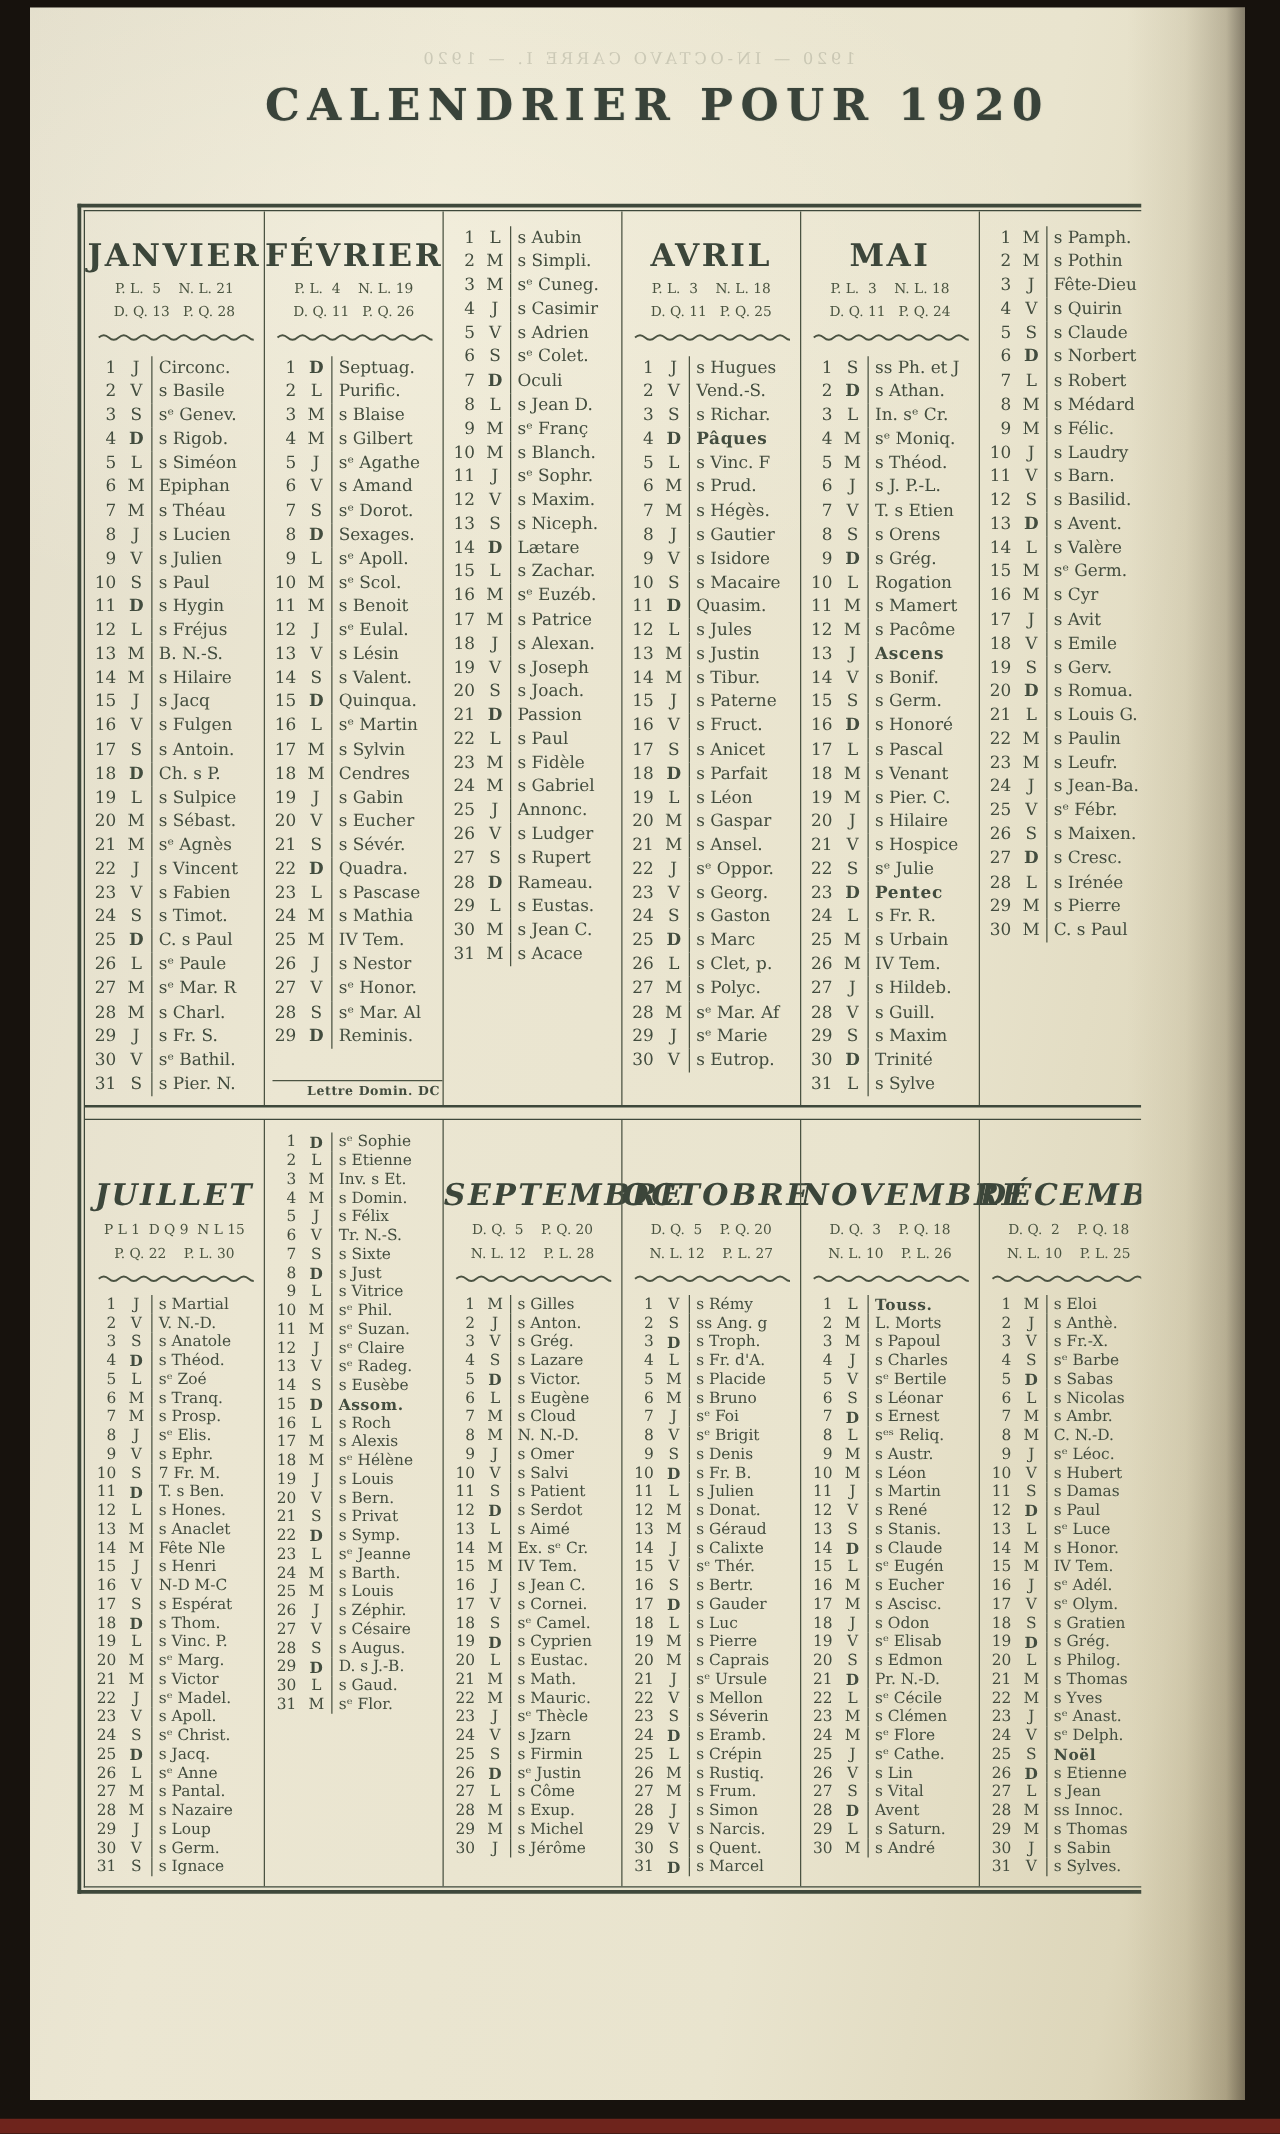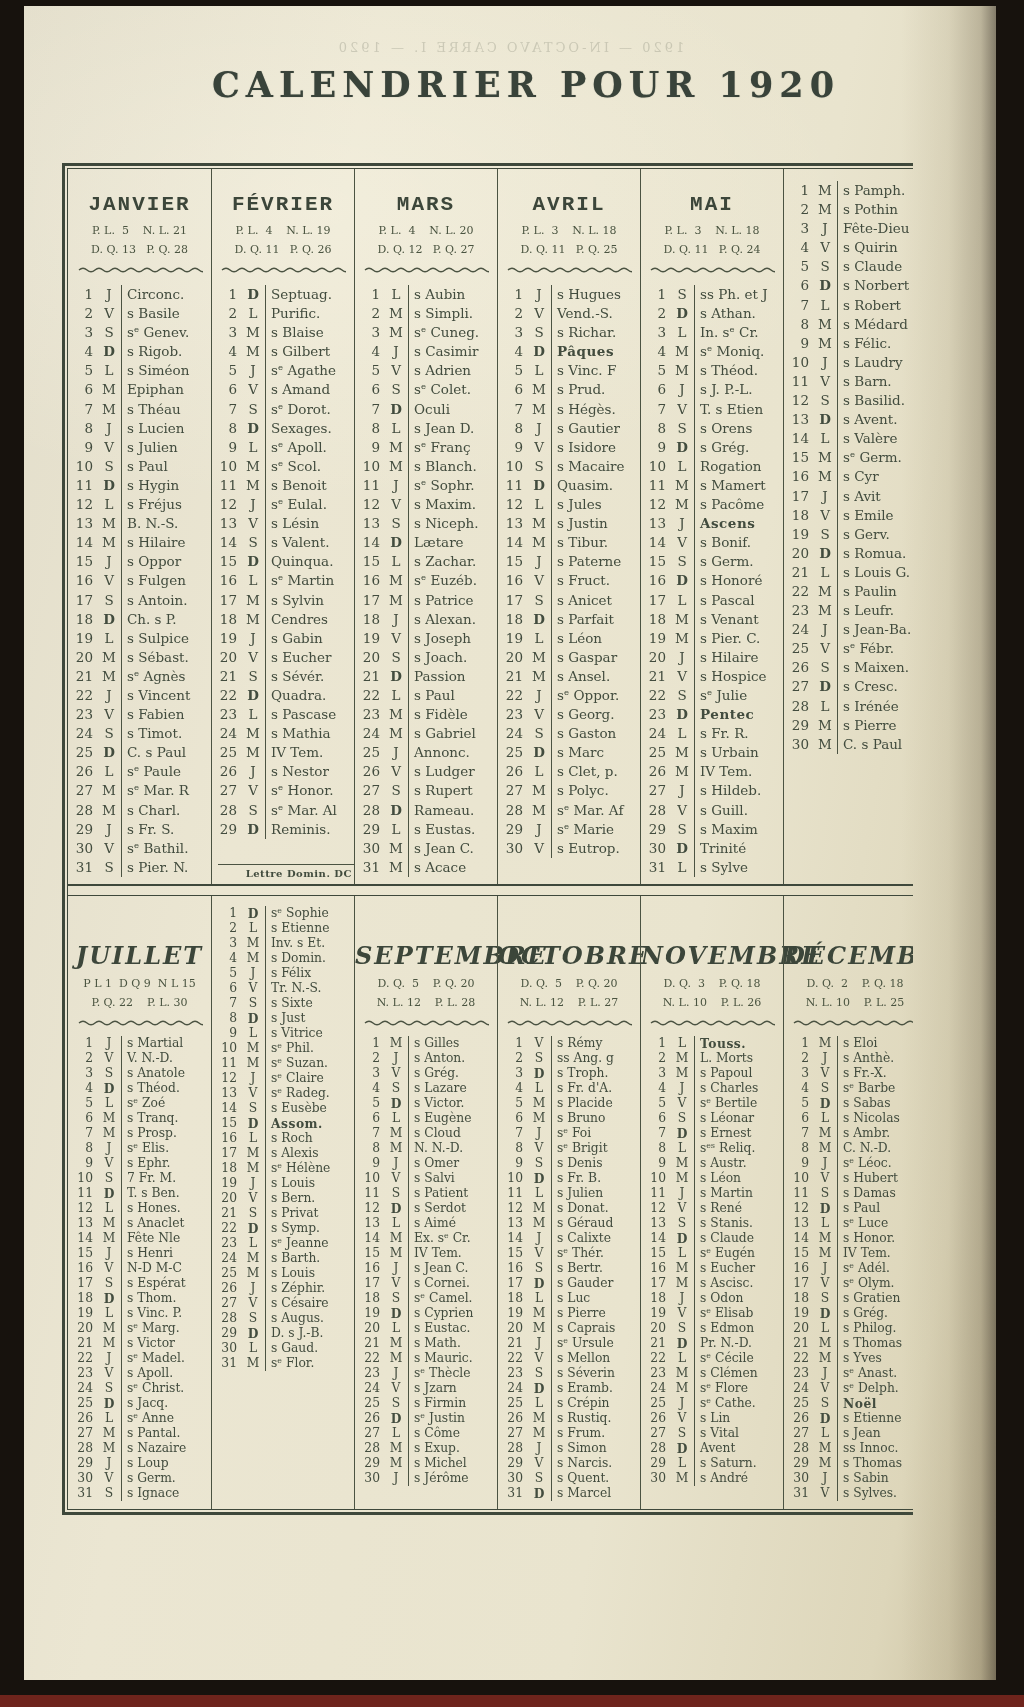--- a/index.html
+++ b/index.html
@@ -28,21 +28,21 @@
   .block{display:grid;grid-template-columns:repeat(6,143px);}
   .block.top{height:715px;--rh:19.1px;--fs:13.5px;}
   .block.bottom{height:614px;--rh:15px;--fs:12.3px;}
   .block-sep{height:9px;border-top:2px solid #3e483b;border-bottom:1px solid #3e483b;}
   .m-col{display:flex;flex-direction:column;border-left:1px solid #4b5342;min-width:0;}
   .m-col:first-child{border-left:none;}
   .m-head{text-align:center;}
   .top .m-head{padding-top:20px;}
   .bottom .m-head{padding-top:42px;}
   .m-name{font-weight:bold;color:#3c463a;letter-spacing:2px;white-space:nowrap;}
-  .top .m-name{font-size:21px;line-height:32px;font-family:Liberation Mono, monospace;}
+  .top .m-name{font-size:25px;line-height:32px;}
   .bottom .m-name{font-size:24px;line-height:36px;font-style:italic;}
   .m-moon{font-size:11px;line-height:19px;white-space:pre;color:#4a5440;}
   .wavy{display:block;margin:8px auto 0;color:#4b5342;}
   .days{margin-top:12px;}
   .bottom .days{margin-top:10px;}
   .day{display:grid;grid-template-columns:29px 24px 1px 1fr;
     height:var(--rh);line-height:var(--rh);font-size:var(--fs);}
   .dnum{text-align:right;padding-right:4px;}
   .dlet{text-align:center;}
   .dlet.sun{font-weight:bold;}
@@ -155,21 +155,21 @@
                 <div class="day">
                   <span class="dnum">14</span>
                   <span class="dlet">M</span>
                   <span class="dsep"></span>
                   <span class="dname">s Hilaire</span>
                 </div>
                 <div class="day">
                   <span class="dnum">15</span>
                   <span class="dlet">J</span>
                   <span class="dsep"></span>
-                  <span class="dname">s Oppor</span>
+                  <span class="dname">s Jacq</span>
                 </div>
                 <div class="day">
                   <span class="dnum">16</span>
                   <span class="dlet">V</span>
                   <span class="dsep"></span>
                   <span class="dname">s Fulgen</span>
                 </div>
                 <div class="day">
                   <span class="dnum">17</span>
                   <span class="dlet">S</span>
@@ -443,28 +443,20 @@
                 <div class="day">
                   <span class="dnum">29</span>
                   <span class="dlet sun">D</span>
                   <span class="dsep"></span>
                   <span class="dname">Reminis.</span>
                 </div>
               </div>
               <div class="m-foot">Lettre Domin. DC</div>
             </div>
             <div class="m-col">
-              <div class="m-head">
-                <div class="m-name">MARS</div>
-                <div class="m-moon">P. L.  4    N. L. 20</div>
-                <div class="m-moon">D. Q. 12   P. Q. 27</div>
-                <svg width="126" height="6" class="wavy">
-                  <path d="M2 3 q4 -3.6 8 0 t8 0 t8 0 t8 0 t8 0 t8 0 t8 0 t8 0 t8 0 t8 0 t8 0 t8 0 t8 0 t8 0 t8 0 t8 0" fill="none" stroke="currentColor" stroke-width="1.4"></path>
-                </svg>
-              </div>
               <div class="days">
                 <div class="day">
                   <span class="dnum">1</span>
                   <span class="dlet">L</span>
                   <span class="dsep"></span>
                   <span class="dname">s Aubin</span>
                 </div>
                 <div class="day">
                   <span class="dnum">2</span>
                   <span class="dlet">M</span>

